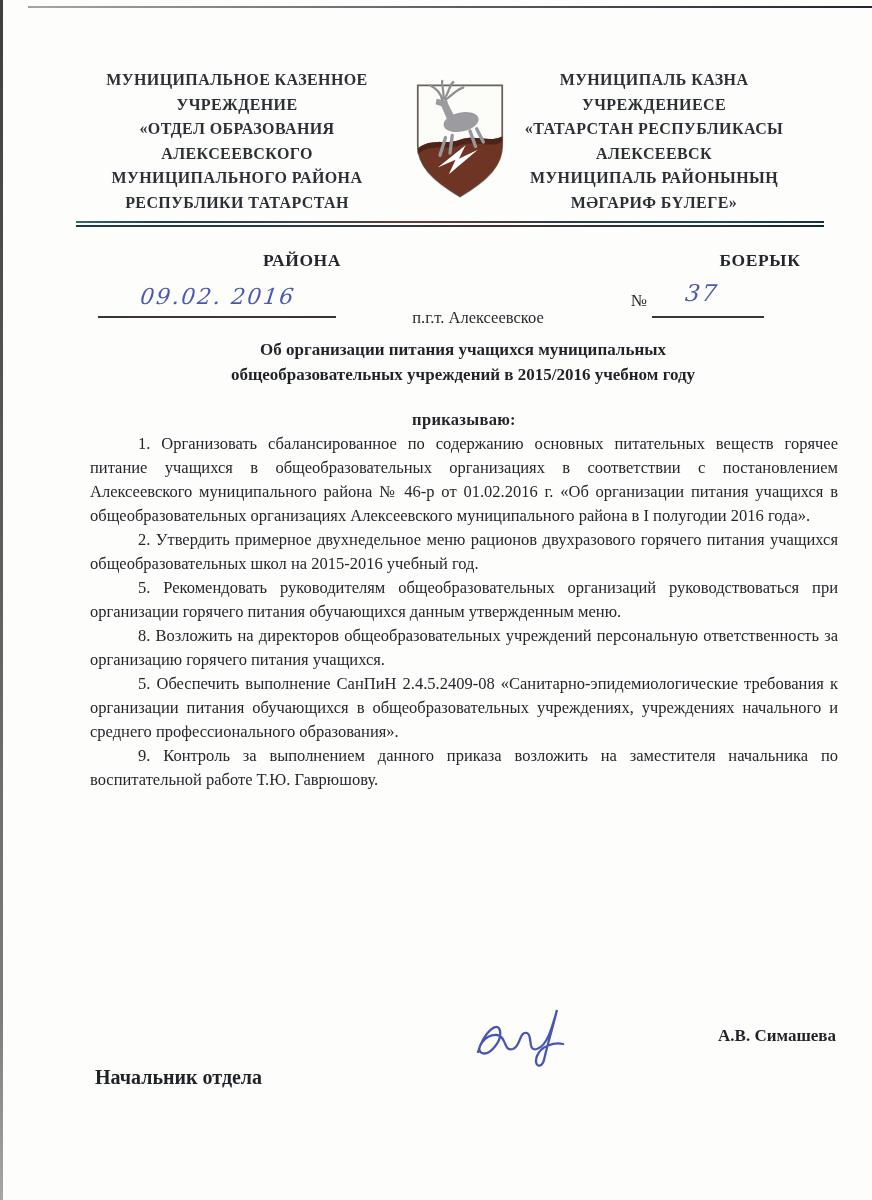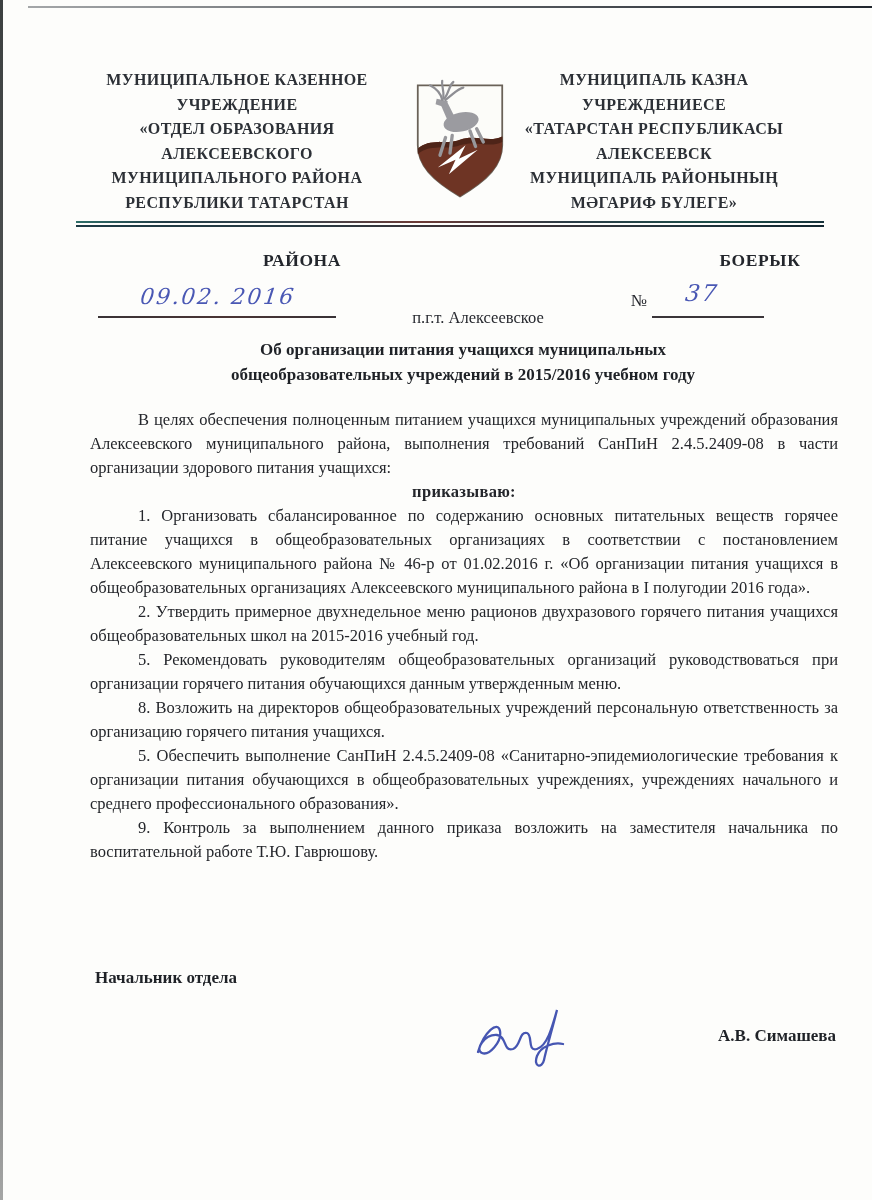--- a/index.html
+++ b/index.html
@@ -42,21 +42,21 @@
   .num-underline{position:absolute;top:316px;left:652px;width:112px;height:2px;background:#3a3539;}
   
   .doc-title{position:absolute;top:337px;left:90px;width:746px;text-align:center;
     font-weight:bold;font-size:17px;line-height:25px;white-space:pre-line;color:#1f2227;}
   
   .body-text{position:absolute;top:408px;left:90px;width:748px;
     font-size:16.5px;line-height:24px;text-align:justify;color:#24262b;}
   .body-text p{margin:0;text-indent:48px;}
   .order-word{text-align:center;font-weight:bold;text-indent:0 !important;letter-spacing:.3px;}
   
-  .sig-position{position:absolute;top:968px;left:95px;font-weight:bold;font-size:17px;color:#1f2227;}
+  .sig-position{position:absolute;top:1066px;left:95px;font-weight:bold;font-size:20px;color:#1f2227;}
   .sig-name{position:absolute;top:1026px;left:660px;width:176px;text-align:right;font-weight:bold;font-size:17px;color:#1f2227;}
   .sig-script{position:absolute;top:1000px;left:462px;width:140px;height:76px;}
 </style>
 </head>
 <body>
 
 <div class="scan-top-line"></div>
 <div class="scan-left-line"></div>
 
 <div class="org org-left">МУНИЦИПАЛЬНОЕ  КАЗЕННОЕ
@@ -110,21 +110,20 @@
 <div class="date-underline"></div>
 <div class="place">п.г.т. Алексеевское</div>
 <div class="num-label">№</div>
 <div class="hw num-hw">37</div>
 <div class="num-underline"></div>
 
 <div class="doc-title">Об организации питания учащихся муниципальных
 общеобразовательных учреждений в 2015/2016 учебном году</div>
 
 <div class="body-text">
-  <p>В целях обеспечения полноценным питанием учащихся муниципальных учреждений образования Алексеевского муниципального района, выполнения требований СанПиН 2.4.5.2409-08 в части организации здорового питания учащихся:</p>
   <p class="order-word">приказываю:</p>
   <p>1. Организовать сбалансированное по содержанию основных питательных веществ горячее питание учащихся в общеобразовательных организациях в соответствии с постановлением Алексеевского муниципального района № 46-р от 01.02.2016 г. «Об организации питания учащихся в общеобразовательных организациях Алексеевского муниципального района в I полугодии 2016 года».</p>
   <p>2. Утвердить примерное двухнедельное меню рационов двухразового горячего питания учащихся общеобразовательных школ на 2015-2016 учебный год.</p>
   <p>5. Рекомендовать руководителям общеобразовательных организаций руководствоваться при организации горячего питания обучающихся данным утвержденным меню.</p>
   <p>8. Возложить на директоров общеобразовательных учреждений персональную ответственность за организацию горячего питания учащихся.</p>
   <p>5. Обеспечить выполнение СанПиН 2.4.5.2409-08 «Санитарно-эпидемиологические требования к организации питания обучающихся в общеобразовательных учреждениях, учреждениях начального и среднего профессионального образования».</p>
   <p>9. Контроль за выполнением данного приказа возложить на заместителя начальника по воспитательной работе Т.Ю. Гаврюшову.</p>
 </div>
 
 <div class="sig-position">Начальник отдела</div>

